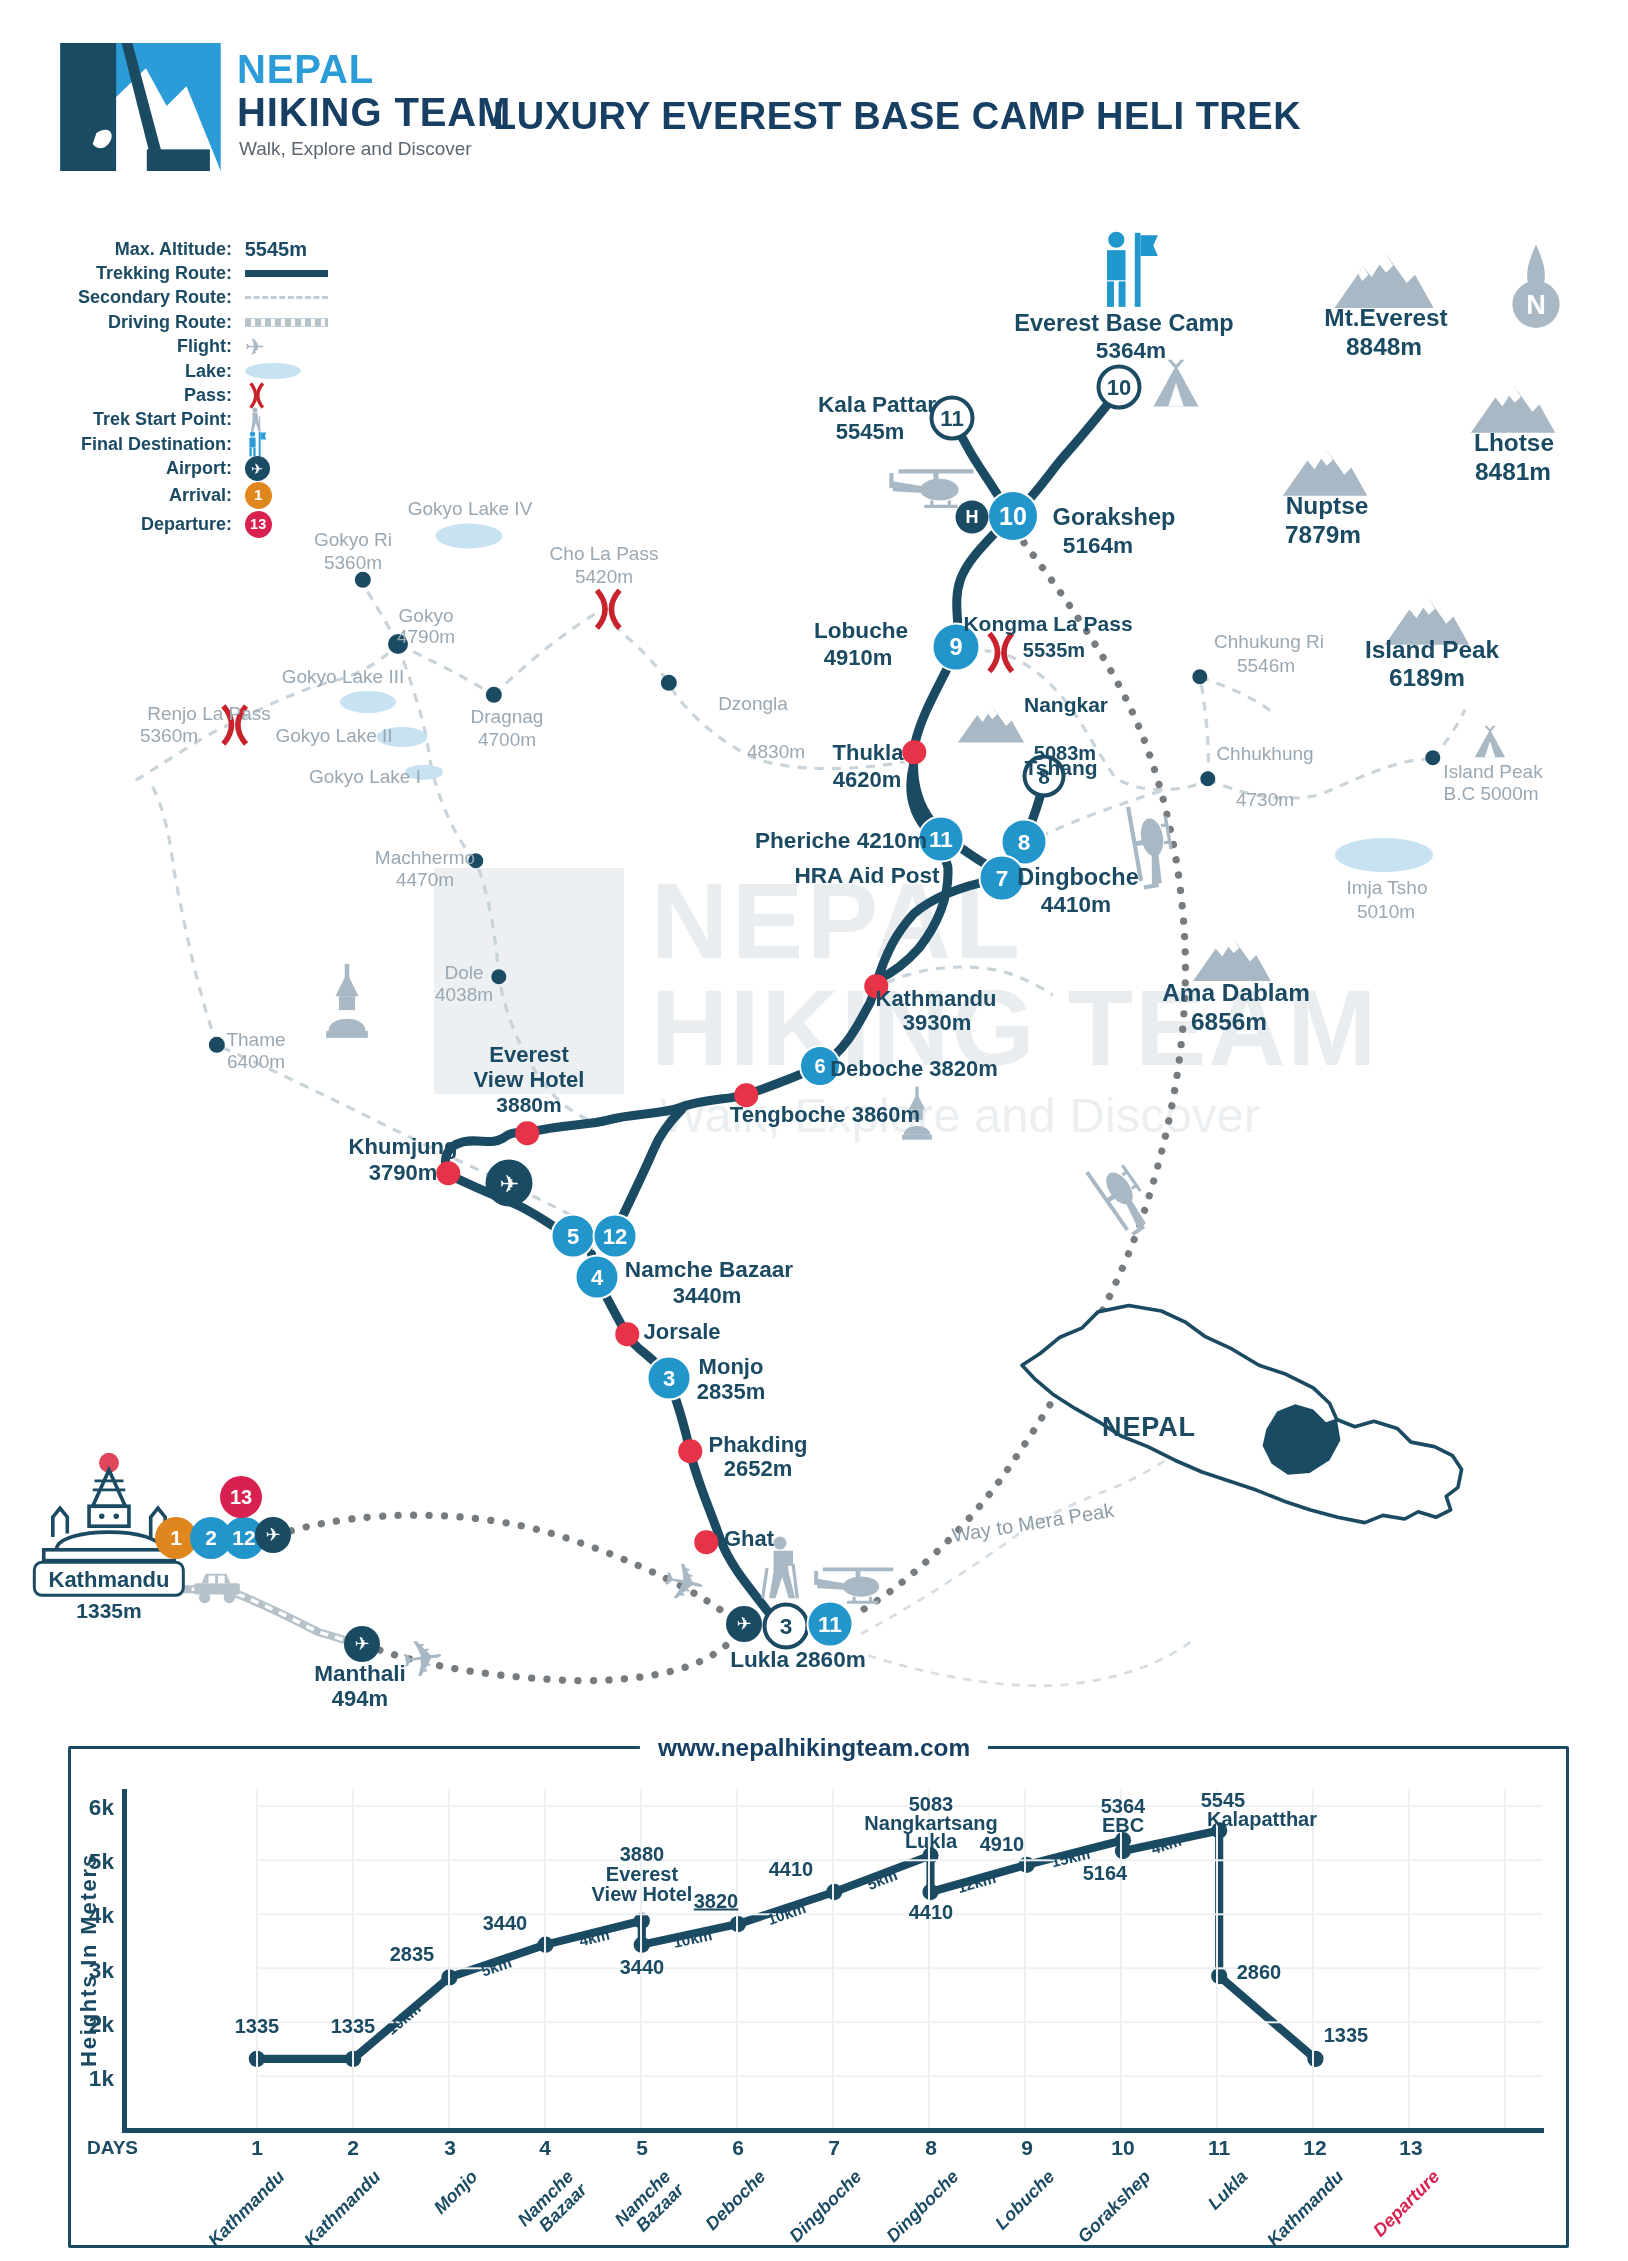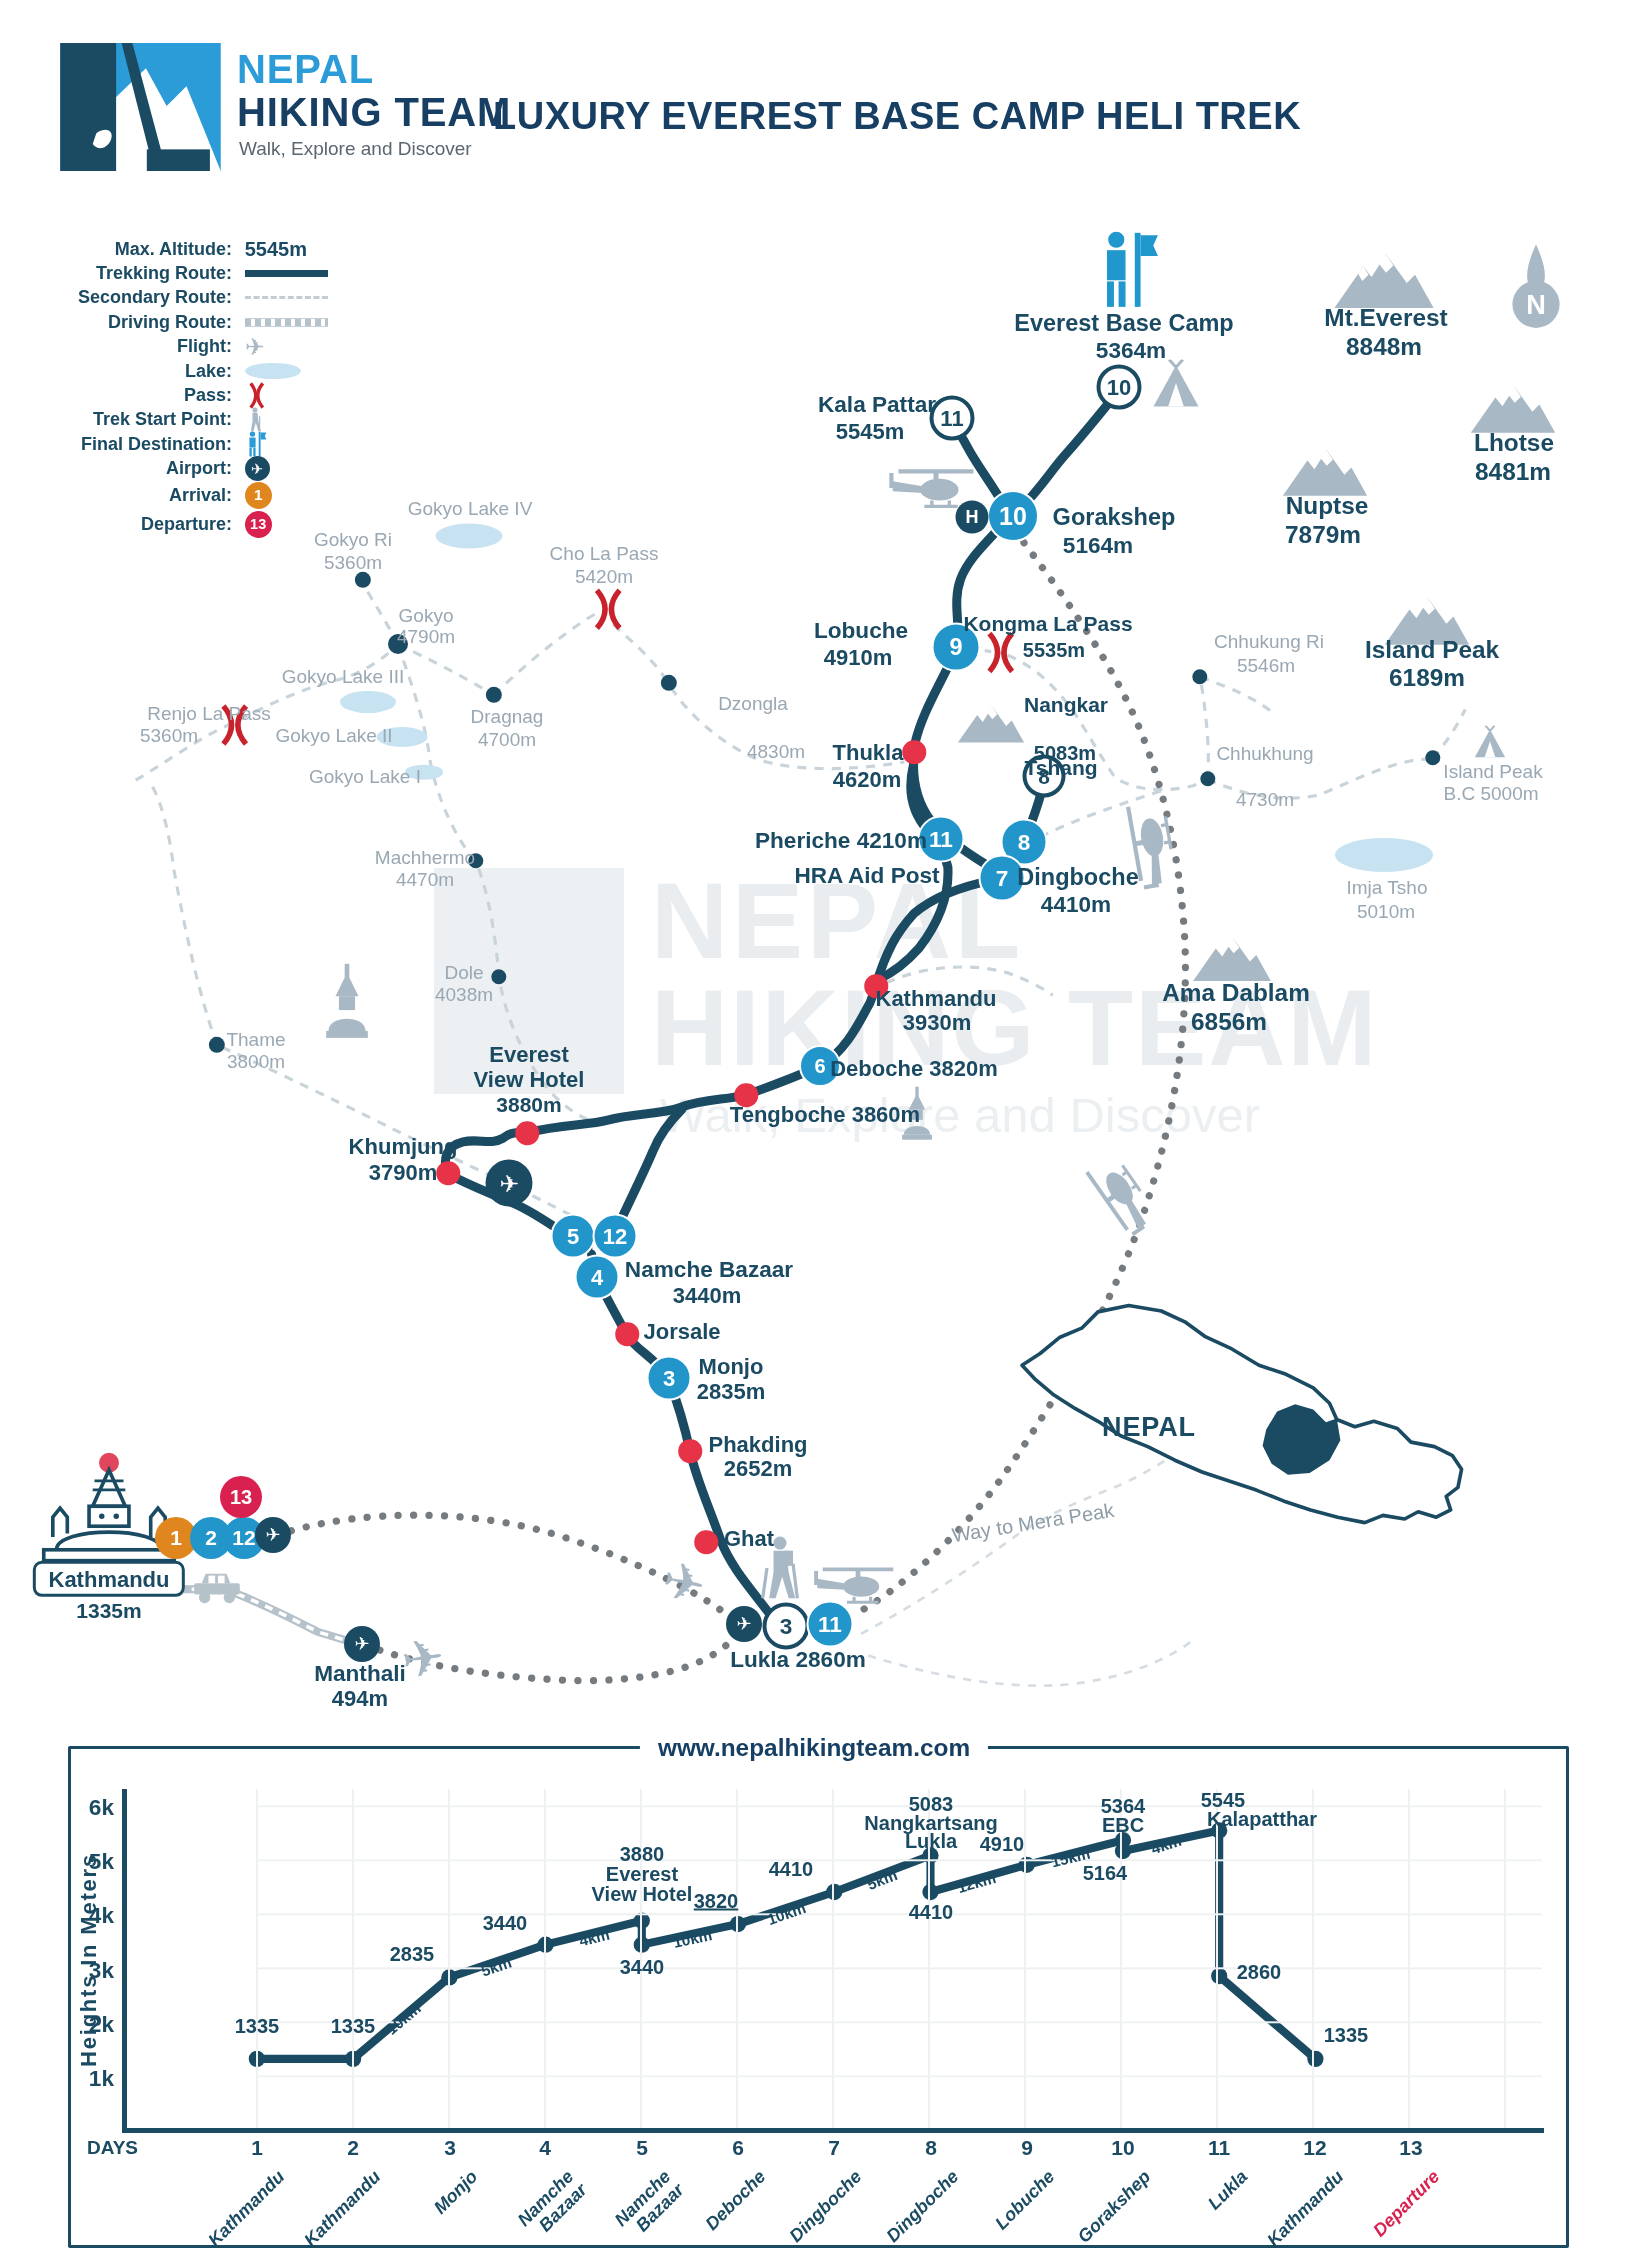--- a/index.html
+++ b/index.html
@@ -498,21 +498,21 @@
 <div class="abs ctr gl" style="left:169px;top:736px;">5360m</div>
 <div class="abs ctr gl" style="left:507px;top:717px;">Dragnag</div>
 <div class="abs ctr gl" style="left:507px;top:740px;">4700m</div>
 <div class="abs ctr gl" style="left:753px;top:704px;">Dzongla</div>
 <div class="abs ctr gl" style="left:751px;top:752px;margin-left:25px;">4830m</div>
 <div class="abs ctr gl" style="left:425px;top:858px;">Machhermo</div>
 <div class="abs ctr gl" style="left:425px;top:880px;">4470m</div>
 <div class="abs ctr gl" style="left:464px;top:973px;">Dole</div>
 <div class="abs ctr gl" style="left:464px;top:995px;">4038m</div>
 <div class="abs ctr gl" style="left:256px;top:1040px;">Thame</div>
-<div class="abs ctr gl" style="left:256px;top:1062px;">3800m</div>
+<div class="abs ctr gl" style="left:256px;top:1062px;">6400m</div>
 <div class="abs ctr gl" style="left:1269px;top:642px;">Chhukung Ri</div>
 <div class="abs ctr gl" style="left:1266px;top:666px;">5546m</div>
 <div class="abs ctr gl" style="left:1265px;top:754px;">Chhukhung</div>
 <div class="abs ctr gl" style="left:1265px;top:776px;margin-top:24px;">4730m</div>
 <div class="abs ctr gl" style="left:1493px;top:772px;">Island Peak</div>
 <div class="abs ctr gl" style="left:1491px;top:794px;">B.C 5000m</div>
 <div class="abs ctr gl" style="left:1387px;top:888px;">Imja Tsho</div>
 <div class="abs ctr gl" style="left:1386px;top:912px;">5010m</div>
 
 <div class="abs ctr" style="left:1149px;top:1427px;font-size:27px;font-weight:700;color:#1b4a63;letter-spacing:0.9px;">NEPAL</div>

